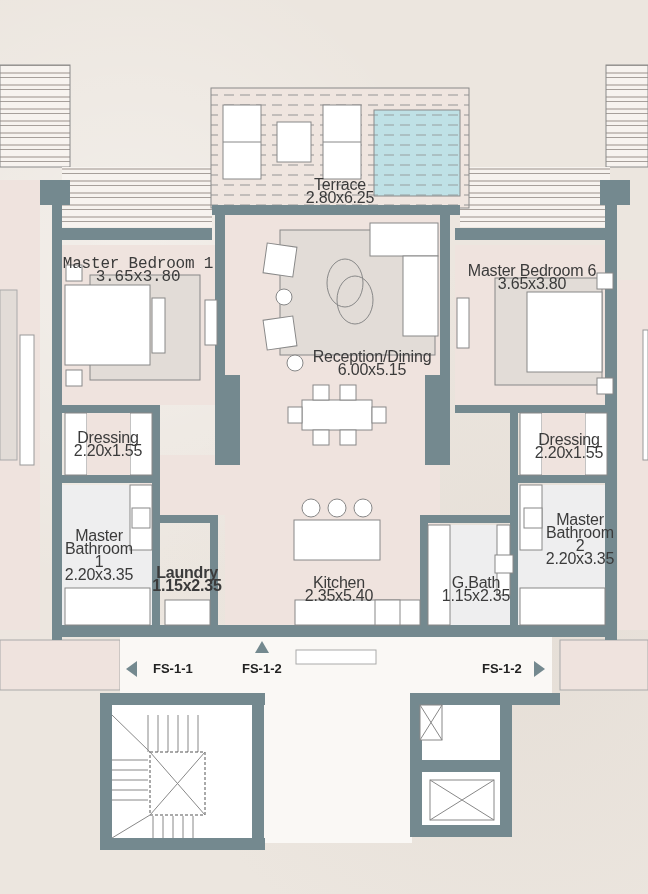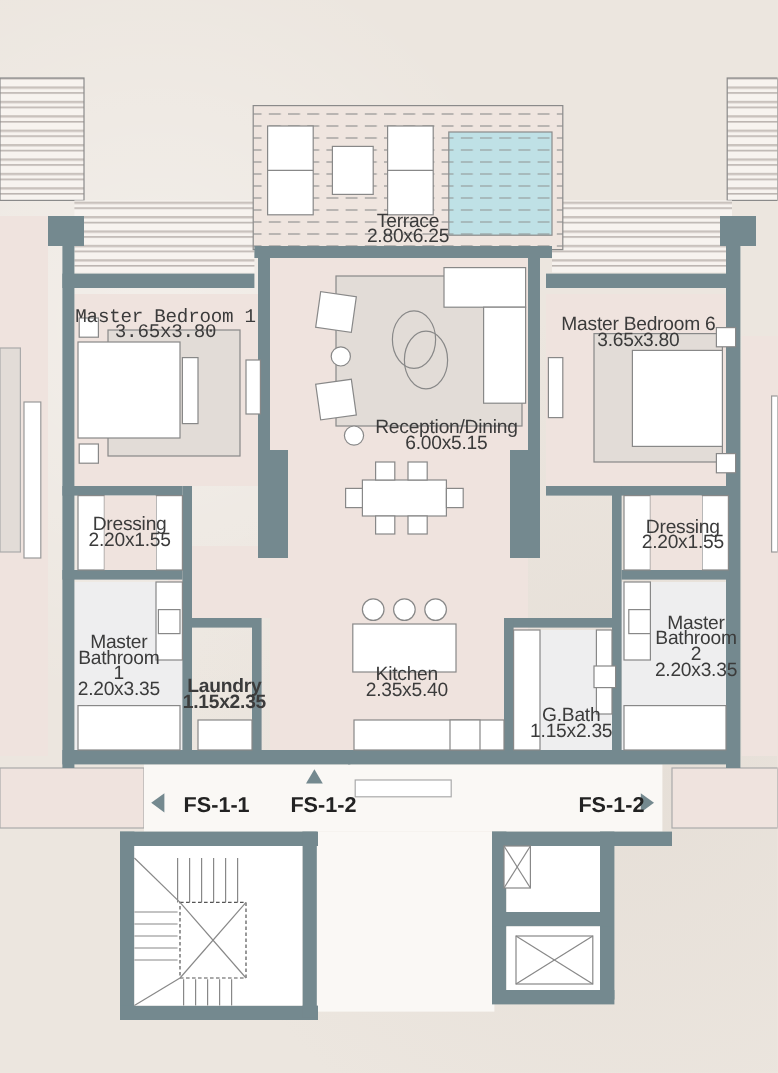--- a/index.html
+++ b/index.html
@@ -4,21 +4,21 @@
 <style>
   html, body { margin:0; padding:0; }
   body { width:648px; height:894px; overflow:hidden; background:#efe9e2; font-family:"Liberation Sans", sans-serif; }
   .stage { position:relative; width:648px; height:894px;
     background:
       radial-gradient(circle at 20% 30%, rgba(255,255,255,0.35) 0, transparent 40%),
       radial-gradient(circle at 80% 70%, rgba(210,200,190,0.25) 0, transparent 45%),
       #ece6df; }
   svg.plan { position:absolute; left:0; top:0; }
   .lbl { position:absolute; text-align:center; color:#3b3b3b; font-size:16px; line-height:13px; letter-spacing:-0.2px; white-space:nowrap; transform:translateX(-50%); }
-  .fs { position:absolute; font-weight:bold; font-size:18px; color:#222; font-family:"Liberation Sans", sans-serif; white-space:nowrap; }
+  .fs { position:absolute; font-weight:bold; font-size:13px; color:#222; font-family:"Liberation Sans", sans-serif; white-space:nowrap; }
 </style>
 </head>
 <body>
 
 <div class="stage">
 <svg class="plan" width="648" height="894" viewBox="0 0 648 894">
   <defs>
     <pattern id="slats" width="10" height="12" patternUnits="userSpaceOnUse">
       <rect width="10" height="12" fill="#f7f3ef"></rect>
       <rect y="0" width="10" height="2" fill="#c9c2bd"></rect>
@@ -221,25 +221,25 @@
   <div>2.20x1.55</div>
 </div>
 <div class="lbl" style="left:99px;top:513px;white-space:normal;width:70px;margin-top:16px;">
   <div>Master Bathroom 1</div>
   <div>2.20x3.35</div>
 </div>
 <div class="lbl" style="left:187px;top:566px;font-weight:bold;">
   <div>Laundry</div>
   <div>1.15x2.35</div>
 </div>
-<div class="lbl" style="left:339px;top:556px;">
+<div class="lbl" style="left:339px;top:576px;">
   <div>Kitchen</div>
   <div>2.35x5.40</div>
 </div>
-<div class="lbl" style="left:476px;top:590px;">
+<div class="lbl" style="left:476px;top:576px;">
   <div>G.Bath</div>
   <div>1.15x2.35</div>
 </div>
 <div class="lbl" style="left:580px;top:513px;white-space:normal;width:70px;">
   <div>Master Bathroom 2</div>
   <div>2.20x3.35</div>
 </div>
 
 <svg style="position:absolute;left:0;top:0;" width="648" height="894">
   <polygon points="126,669 137,661 137,677" fill="#74898f"></polygon>

